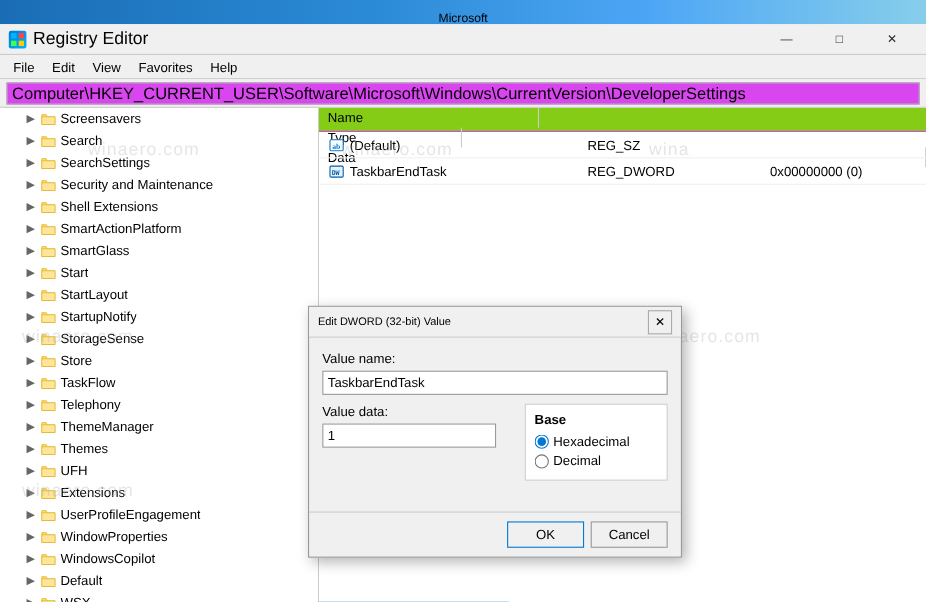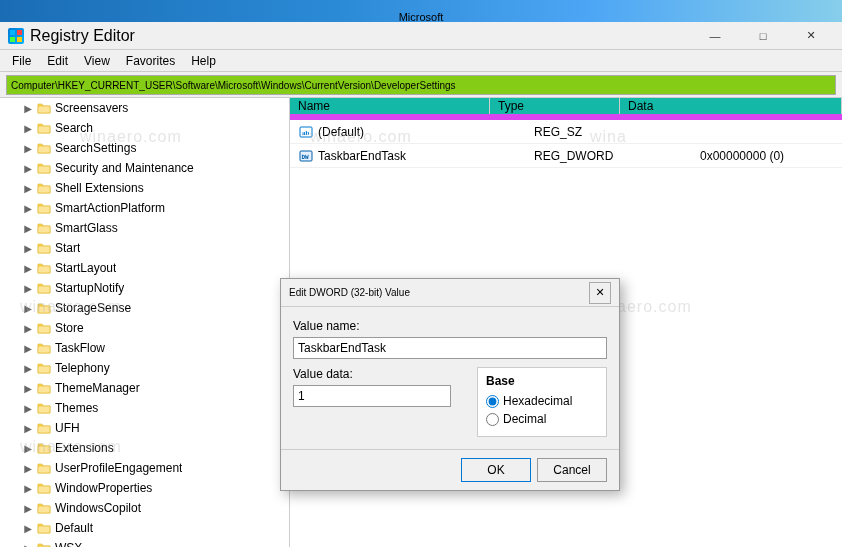--- a/index.html
+++ b/index.html
@@ -107,27 +107,27 @@
     .address-bar {
       height: 26px;
       background: #f0f0f0;
       display: flex;
       align-items: center;
       padding: 2px 6px;
       border-bottom: 1px solid #ccc;
       gap: 4px;
     }
     .address-label {
-      font-size: 10px;
+      font-size: 15px;
       color: #000;
       white-space: nowrap;
       overflow: hidden;
       text-overflow: ellipsis;
       flex: 1;
-      background: #84cc16;
+      background: #d946ef;
       border: 1px solid #aaa;
       padding: 1px 4px;
       height: 20px;
       line-height: 18px;
     }
 
     
     .content-area {
       display: flex;
       flex: 1;
@@ -182,23 +182,24 @@
     
     .right-pane {
       flex: 1;
       background: white;
       display: flex;
       flex-direction: column;
       overflow: hidden;
     }
     .right-header {
       display: flex;
-      background: #14b8a6;
-      border-bottom: 6px solid #d946ef;
+      background: #84cc16;
+      border-bottom: 1px solid #d946ef;
       height: 22px;
+      flex-direction: column;
     }
     .col-header {
       font-size: 12px;
       padding: 2px 8px;
       border-right: 1px solid #ccc;
       display: flex;
       align-items: center;
       font-weight: normal;
     }
     .col-name { width: 200px; }
@@ -328,21 +329,21 @@
       font-size: 12px;
     }
     .radio-row input[type=radio] { accent-color: #0078d4; }
 
     .dialog-buttons {
       display: flex;
       justify-content: flex-end;
       gap: 6px;
       padding: 8px 12px;
       border-top: 1px solid #ccc;
-      margin-top: 4px;
+      margin-top: 20px;
     }
     .dialog-btn {
       min-width: 70px;
       height: 24px;
       border: 1px solid #999;
       background: #f0f0f0;
       font-size: 12px;
       cursor: pointer;
       padding: 0 12px;
     }

